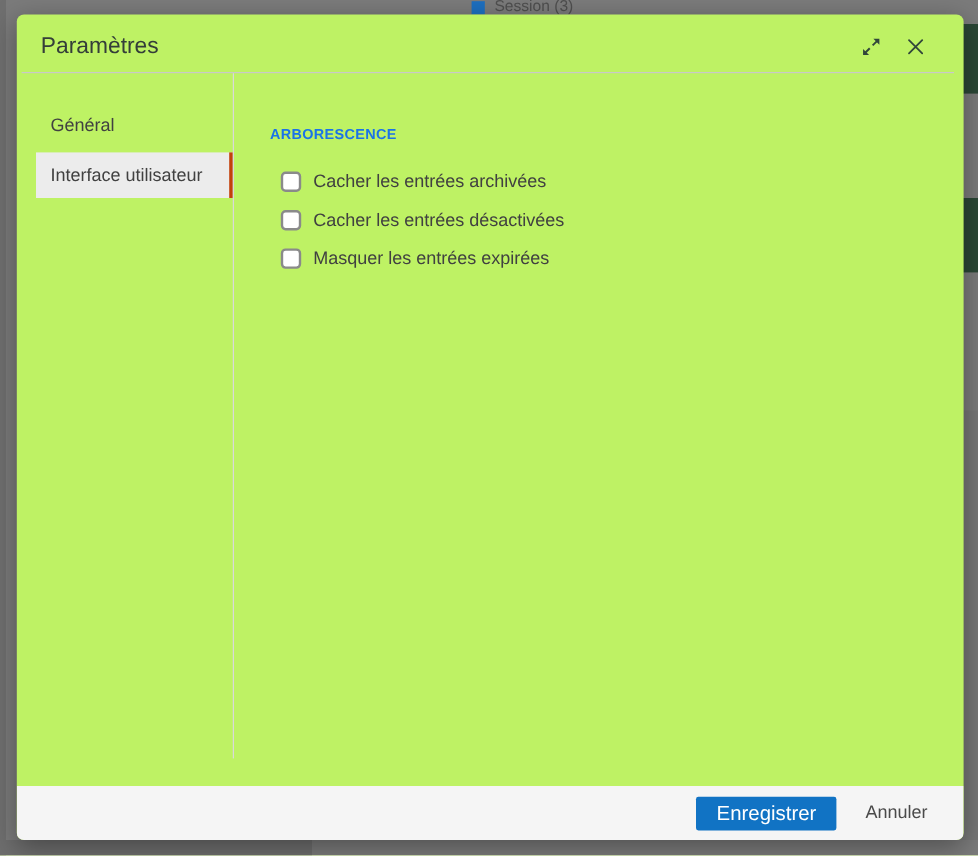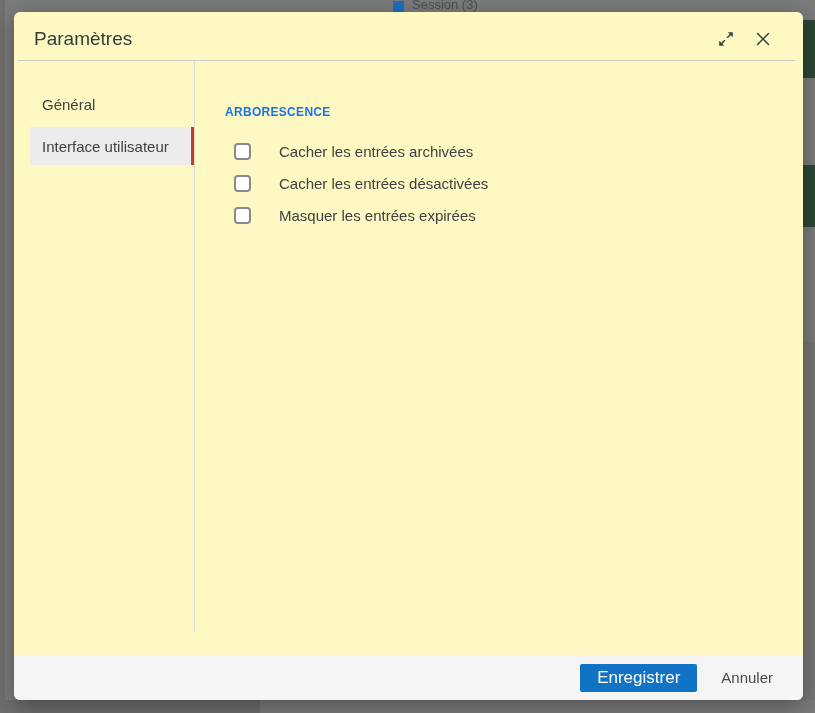--- a/index.html
+++ b/index.html
@@ -19,21 +19,21 @@
   .bg-left-edge{position:absolute;left:0;top:0;width:5px;height:713px;background:#6f6f6f;}
   .bg-session{position:absolute;left:393px;top:-4px;display:flex;align-items:center;gap:8px;}
   .bg-session .sq{width:11px;height:11px;margin-top:4px;background:var(--session-icon-blue);}
   .bg-session .txt{font-size:13px;color:#4f4f4f;padding-top:1px;}
   .bg-green-1{position:absolute;left:800px;top:20px;width:15px;height:58px;background:var(--backdrop-green);}
   .bg-green-2{position:absolute;left:800px;top:165px;width:15px;height:62px;background:var(--backdrop-green);}
   .bg-right-lower{position:absolute;left:801px;top:342px;width:14px;height:358px;background:#767676;}
   .bg-bottom-dark{position:absolute;left:0;top:700px;width:260px;height:13px;background:#6e6e6e;}
 
   
-  .modal{position:absolute;left:14px;top:12px;width:789px;height:688px;background:#fef9c3;
+  .modal{position:absolute;left:14px;top:12px;width:789px;height:688px;background:#bef264;
          border-radius:6px;box-shadow:0 6px 22px rgba(0,0,0,.35);display:flex;flex-direction:column;overflow:hidden;}
 
   .modal-header{height:48px;display:flex;align-items:center;justify-content:space-between;
                 padding:0 30px 0 20px;flex:0 0 auto;}
   .modal-title{font-size:19px;color:#343e39;padding-top:6px;}
   .header-actions{display:flex;align-items:center;gap:17px;padding-top:6px;}
   .icon-btn{background:none;border:none;width:20px;height:20px;display:flex;align-items:center;
             justify-content:center;cursor:pointer;color:var(--icon-dark);padding:0;}
   .header-divider{height:1px;background:#c9c9c9;margin:0 8px 0 4px;flex:0 0 auto;}
 
@@ -43,21 +43,21 @@
   .sidebar{width:180px;flex:0 0 auto;padding-top:24px;}
   .tab{height:38px;margin:0 0 4px 16px;display:flex;align-items:center;padding-left:12px;
        font-size:15px;color:#414141;cursor:pointer;}
   .tab.selected{background:#ececec;border-right:3px solid #c2410c;}
 
   .content{flex:1 1 auto;padding:44px 0 0 31px;}
   .section-heading{font-size:12px;font-weight:bold;letter-spacing:.3px;color:var(--accent-blue);
                    margin-bottom:24px;}
   .check-row{display:flex;align-items:center;margin:0 0 15px 9px;cursor:pointer;}
   .checkbox{width:17px;height:17px;border:2px solid #8a8a8a;border-radius:4px;background:#fff;flex:0 0 auto;}
-  .check-label{font-size:15px;color:#414141;margin-left:28px;line-height:17px;}
+  .check-label{font-size:15px;color:#414141;margin-left:10px;line-height:17px;}
 
   .modal-footer{height:45px;flex:0 0 auto;background:#f5f5f5;display:flex;align-items:center;
                 justify-content:flex-end;padding-right:30px;gap:24px;}
   .btn-primary{height:28px;padding:0 17px;background:var(--button-blue);color:#ffffff;border:none;
                border-radius:2px;font-size:17px;font-family:inherit;cursor:pointer;}
   .btn-text{background:none;border:none;font-size:15px;color:#4a4a4a;font-family:inherit;cursor:pointer;}
 </style>
 </head>
 <body>
 

